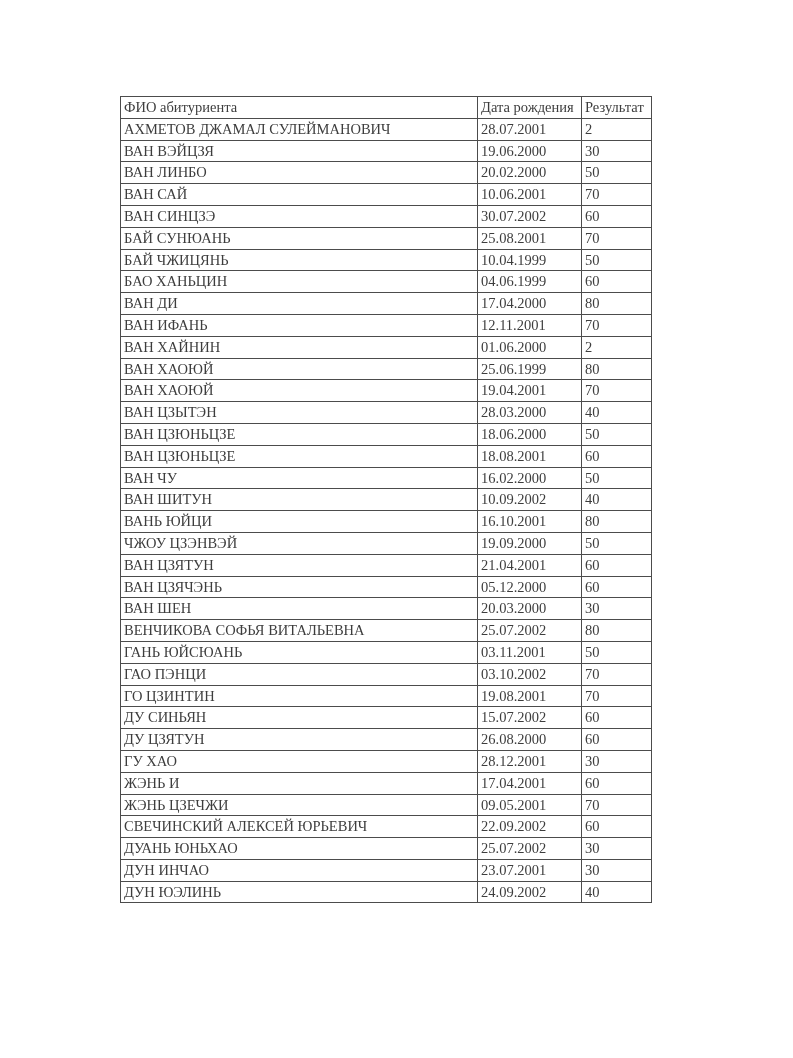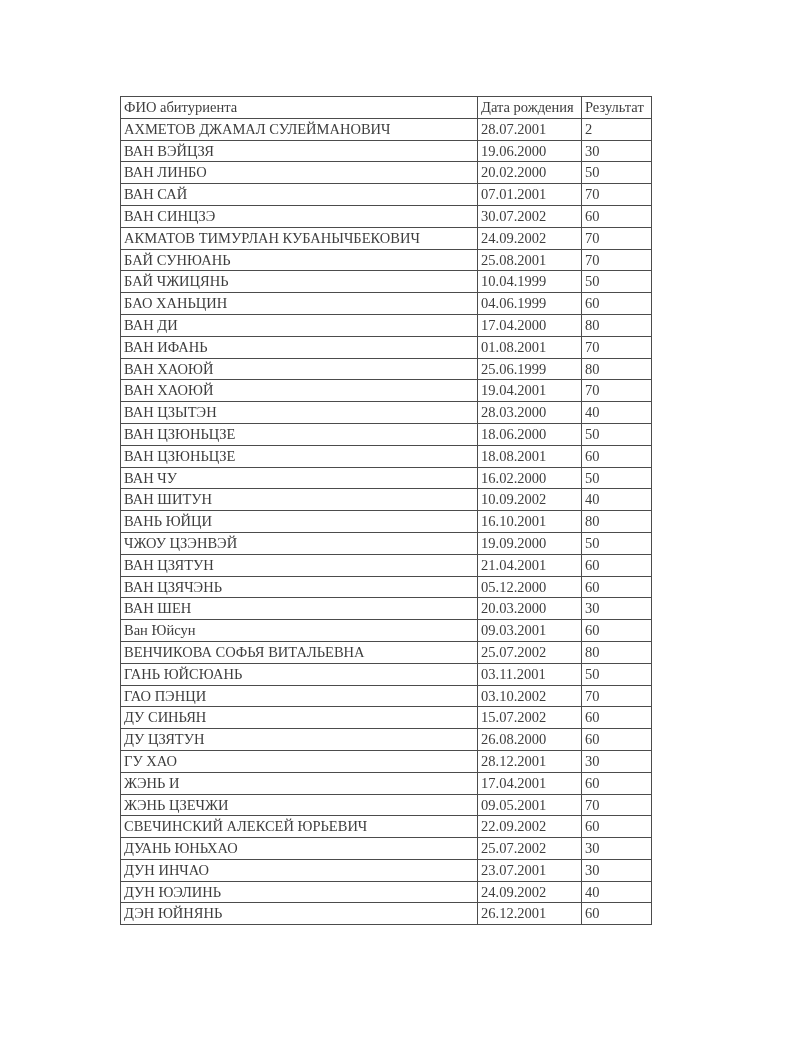--- a/index.html
+++ b/index.html
@@ -69,34 +69,29 @@
     <td>19.06.2000</td>
     <td>30</td>
   </tr>
         <tr>
     <td>ВАН ЛИНБО</td>
     <td>20.02.2000</td>
     <td>50</td>
   </tr>
         <tr>
     <td>ВАН САЙ</td>
-    <td>07.01.2001</td>
+    <td>10.06.2001</td>
     <td>70</td>
   </tr>
         <tr>
     <td>ВАН СИНЦЗЭ</td>
     <td>30.07.2002</td>
     <td>60</td>
   </tr>
         <tr>
-    <td>АКМАТОВ ТИМУРЛАН КУБАНЫЧБЕКОВИЧ</td>
-    <td>24.09.2002</td>
-    <td>70</td>
-  </tr>
-        <tr>
     <td>БАЙ СУНЮАНЬ</td>
     <td>25.08.2001</td>
     <td>70</td>
   </tr>
         <tr>
     <td>БАЙ ЧЖИЦЯНЬ</td>
     <td>10.04.1999</td>
     <td>50</td>
   </tr>
         <tr>
@@ -104,22 +99,27 @@
     <td>04.06.1999</td>
     <td>60</td>
   </tr>
         <tr>
     <td>ВАН ДИ</td>
     <td>17.04.2000</td>
     <td>80</td>
   </tr>
         <tr>
     <td>ВАН ИФАНЬ</td>
-    <td>01.08.2001</td>
-    <td>70</td>
+    <td>12.11.2001</td>
+    <td>70</td>
+  </tr>
+        <tr>
+    <td>ВАН ХАЙНИН</td>
+    <td>01.06.2000</td>
+    <td>2</td>
   </tr>
         <tr>
     <td>ВАН ХАОЮЙ</td>
     <td>25.06.1999</td>
     <td>80</td>
   </tr>
         <tr>
     <td>ВАН ХАОЮЙ</td>
     <td>19.04.2001</td>
     <td>70</td>
@@ -168,37 +168,37 @@
     <td>ВАН ЦЗЯЧЭНЬ</td>
     <td>05.12.2000</td>
     <td>60</td>
   </tr>
         <tr>
     <td>ВАН ШЕН</td>
     <td>20.03.2000</td>
     <td>30</td>
   </tr>
         <tr>
-    <td>Ван Юйсун</td>
-    <td>09.03.2001</td>
-    <td>60</td>
-  </tr>
-        <tr>
     <td>ВЕНЧИКОВА СОФЬЯ ВИТАЛЬЕВНА</td>
     <td>25.07.2002</td>
     <td>80</td>
   </tr>
         <tr>
     <td>ГАНЬ ЮЙСЮАНЬ</td>
     <td>03.11.2001</td>
     <td>50</td>
   </tr>
         <tr>
     <td>ГАО ПЭНЦИ</td>
     <td>03.10.2002</td>
+    <td>70</td>
+  </tr>
+        <tr>
+    <td>ГО ЦЗИНТИН</td>
+    <td>19.08.2001</td>
     <td>70</td>
   </tr>
         <tr>
     <td>ДУ СИНЬЯН</td>
     <td>15.07.2002</td>
     <td>60</td>
   </tr>
         <tr>
     <td>ДУ ЦЗЯТУН</td>
     <td>26.08.2000</td>
@@ -231,21 +231,16 @@
   </tr>
         <tr>
     <td>ДУН ИНЧАО</td>
     <td>23.07.2001</td>
     <td>30</td>
   </tr>
         <tr>
     <td>ДУН ЮЭЛИНЬ</td>
     <td>24.09.2002</td>
     <td>40</td>
-  </tr>
-        <tr>
-    <td>ДЭН ЮЙНЯНЬ</td>
-    <td>26.12.2001</td>
-    <td>60</td>
   </tr>
       </tbody>
   </table>
 </div>
 
 </body></html>

